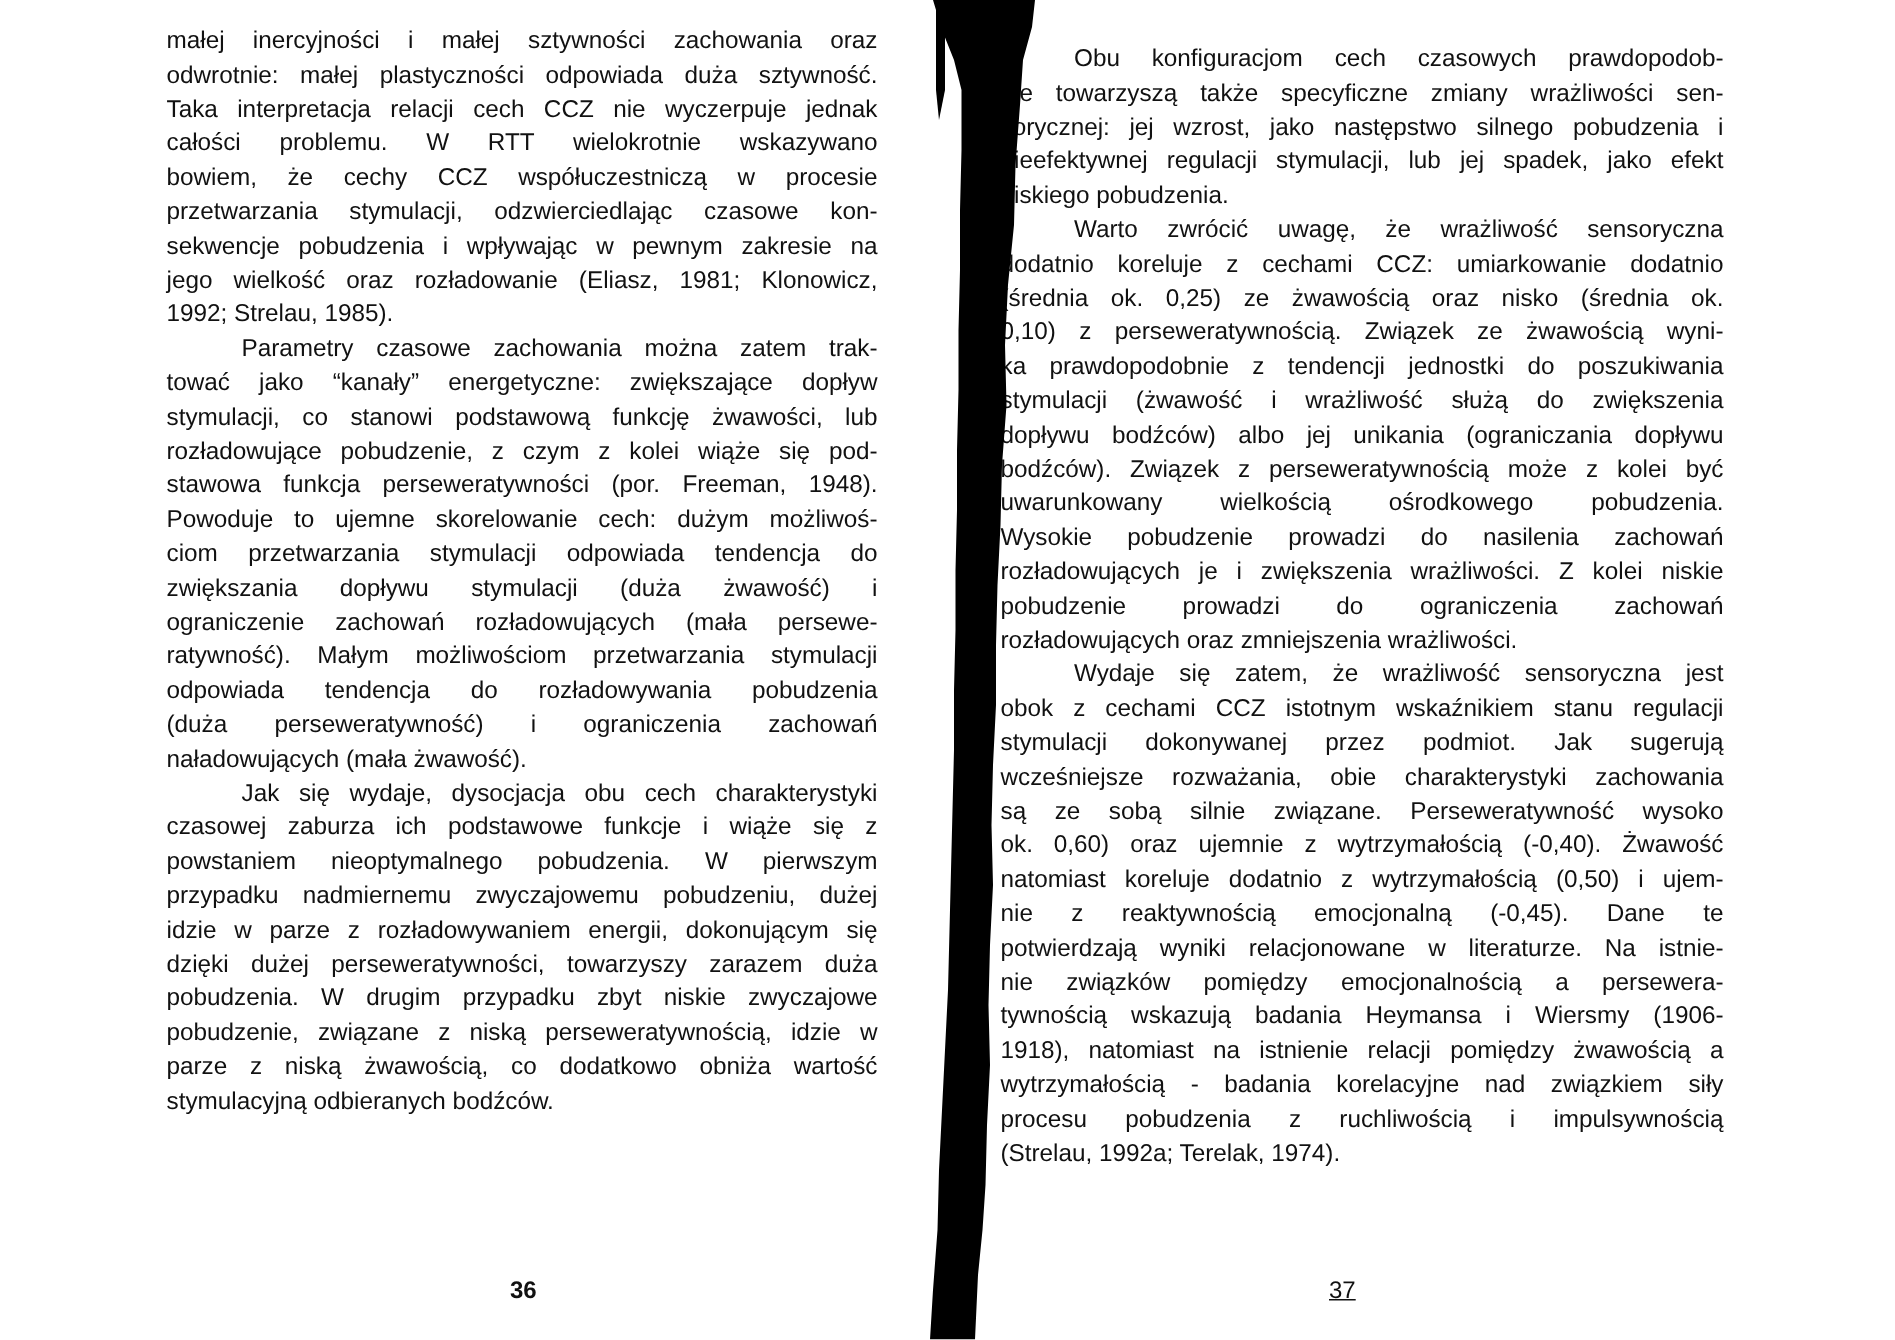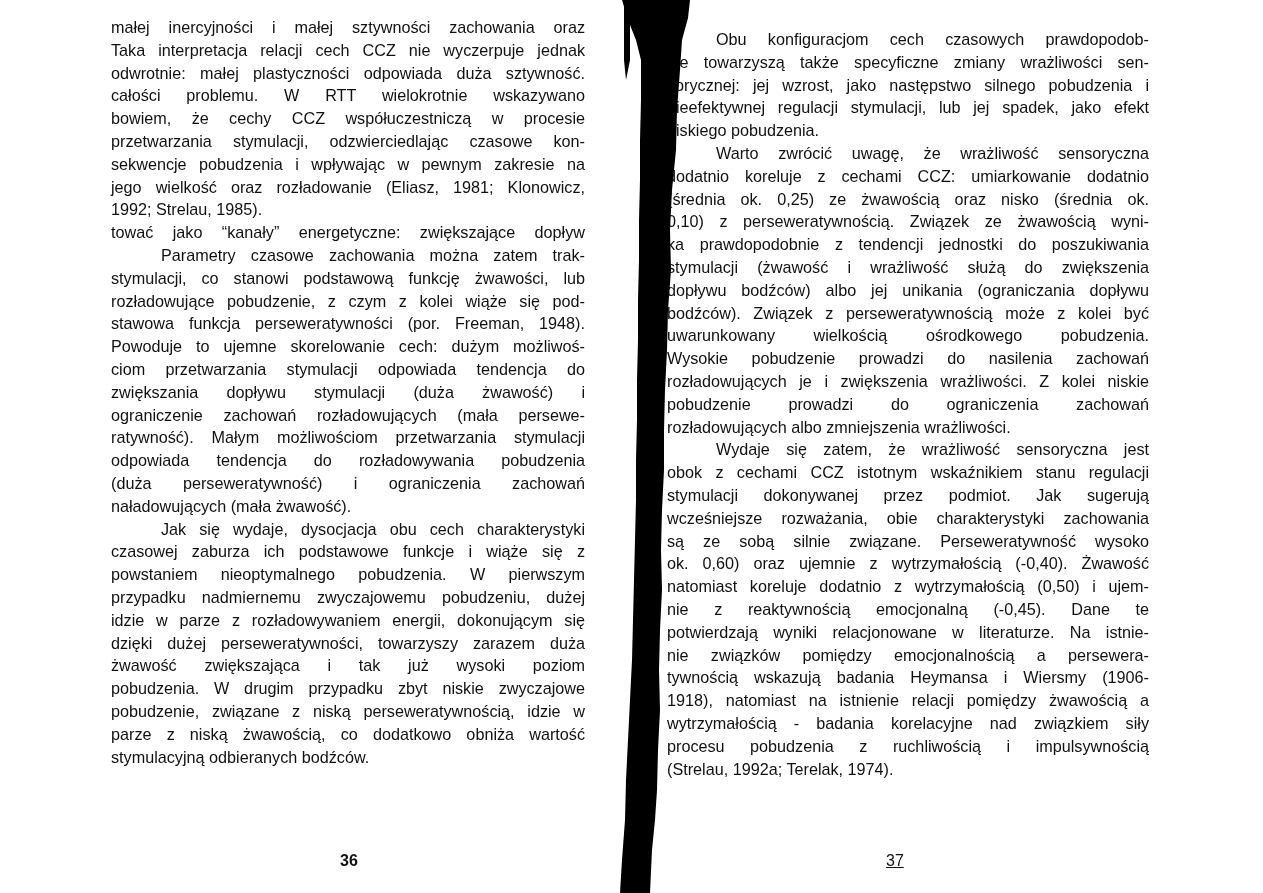--- a/index.html
+++ b/index.html
@@ -87,48 +87,47 @@
       left: 0;
       top: 0;
     }
   </style>
 </head>
 <body>
 
 <div class="page page-left">
   <div class="text-block" id="left-body">
       <span class="line">małej inercyjności i małej sztywności zachowania oraz</span>
+      <span class="line">odwrotnie: małej plastyczności odpowiada duża sztywność.</span>
       <span class="line">Taka interpretacja relacji cech CCZ nie wyczerpuje jednak</span>
-      <span class="line">odwrotnie: małej plastyczności odpowiada duża sztywność.</span>
       <span class="line">całości problemu. W RTT wielokrotnie wskazywano</span>
       <span class="line">bowiem, że cechy CCZ współuczestniczą w procesie</span>
       <span class="line">przetwarzania stymulacji, odzwierciedlając czasowe kon-</span>
       <span class="line">sekwencje pobudzenia i wpływając w pewnym zakresie na</span>
       <span class="line">jego wielkość oraz rozładowanie (Eliasz, 1981; Klonowicz,</span>
       <span class="line last">1992; Strelau, 1985).</span>
+      <span class="line indent">Parametry czasowe zachowania można zatem trak-</span>
       <span class="line">tować jako “kanały” energetyczne: zwiększające dopływ</span>
-      <span class="line indent">Parametry czasowe zachowania można zatem trak-</span>
       <span class="line">stymulacji, co stanowi podstawową funkcję żwawości, lub</span>
       <span class="line">rozładowujące pobudzenie, z czym z kolei wiąże się pod-</span>
       <span class="line">stawowa funkcja perseweratywności (por. Freeman, 1948).</span>
       <span class="line">Powoduje to ujemne skorelowanie cech: dużym możliwoś-</span>
       <span class="line">ciom przetwarzania stymulacji odpowiada tendencja do</span>
       <span class="line">zwiększania dopływu stymulacji (duża żwawość) i</span>
       <span class="line">ograniczenie zachowań rozładowujących (mała persewe-</span>
       <span class="line">ratywność). Małym możliwościom przetwarzania stymulacji</span>
       <span class="line">odpowiada tendencja do rozładowywania pobudzenia</span>
       <span class="line">(duża perseweratywność) i ograniczenia zachowań</span>
       <span class="line last">naładowujących (mała żwawość).</span>
       <span class="line indent">Jak się wydaje, dysocjacja obu cech charakterystyki</span>
       <span class="line">czasowej zaburza ich podstawowe funkcje i wiąże się z</span>
       <span class="line">powstaniem nieoptymalnego pobudzenia. W pierwszym</span>
       <span class="line">przypadku nadmiernemu zwyczajowemu pobudzeniu, dużej</span>
       <span class="line">idzie w parze z rozładowywaniem energii, dokonującym się</span>
       <span class="line">dzięki dużej perseweratywności, towarzyszy zarazem duża</span>
-      <span class="line">żwawość zwiększająca i tak już wysoki poziom</span>
       <span class="line">pobudzenia. W drugim przypadku zbyt niskie zwyczajowe</span>
       <span class="line">pobudzenie, związane z niską perseweratywnością, idzie w</span>
       <span class="line">parze z niską żwawością, co dodatkowo obniża wartość</span>
       <span class="line last">stymulacyjną odbieranych bodźców.</span>
     </div>
   <div class="page-number">36</div>
 </div>
 
 <div class="page page-right">
   <div class="text-block" id="right-body">
@@ -142,21 +141,21 @@
       <span class="line">(średnia ok. 0,25) ze żwawością oraz nisko (średnia ok.</span>
       <span class="line">0,10) z perseweratywnością. Związek ze żwawością wyni-</span>
       <span class="line">ka prawdopodobnie z tendencji jednostki do poszukiwania</span>
       <span class="line">stymulacji (żwawość i wrażliwość służą do zwiększenia</span>
       <span class="line">dopływu bodźców) albo jej unikania (ograniczania dopływu</span>
       <span class="line">bodźców). Związek z perseweratywnością może z kolei być</span>
       <span class="line">uwarunkowany wielkością ośrodkowego pobudzenia.</span>
       <span class="line">Wysokie pobudzenie prowadzi do nasilenia zachowań</span>
       <span class="line">rozładowujących je i zwiększenia wrażliwości. Z kolei niskie</span>
       <span class="line">pobudzenie prowadzi do ograniczenia zachowań</span>
-      <span class="line last">rozładowujących albo zmniejszenia wrażliwości.</span>
+      <span class="line last">rozładowujących oraz zmniejszenia wrażliwości.</span>
       <span class="line indent">Wydaje się zatem, że wrażliwość sensoryczna jest</span>
       <span class="line">obok z cechami CCZ istotnym wskaźnikiem stanu regulacji</span>
       <span class="line">stymulacji dokonywanej przez podmiot. Jak sugerują</span>
       <span class="line">wcześniejsze rozważania, obie charakterystyki zachowania</span>
       <span class="line">są ze sobą silnie związane. Perseweratywność wysoko</span>
       <span class="line">ok. 0,60) oraz ujemnie z wytrzymałością (-0,40). Żwawość</span>
       <span class="line">natomiast koreluje dodatnio z wytrzymałością (0,50) i ujem-</span>
       <span class="line">nie z reaktywnością emocjonalną (-0,45). Dane te</span>
       <span class="line">potwierdzają wyniki relacjonowane w literaturze. Na istnie-</span>
       <span class="line">nie związków pomiędzy emocjonalnością a persewera-</span>

